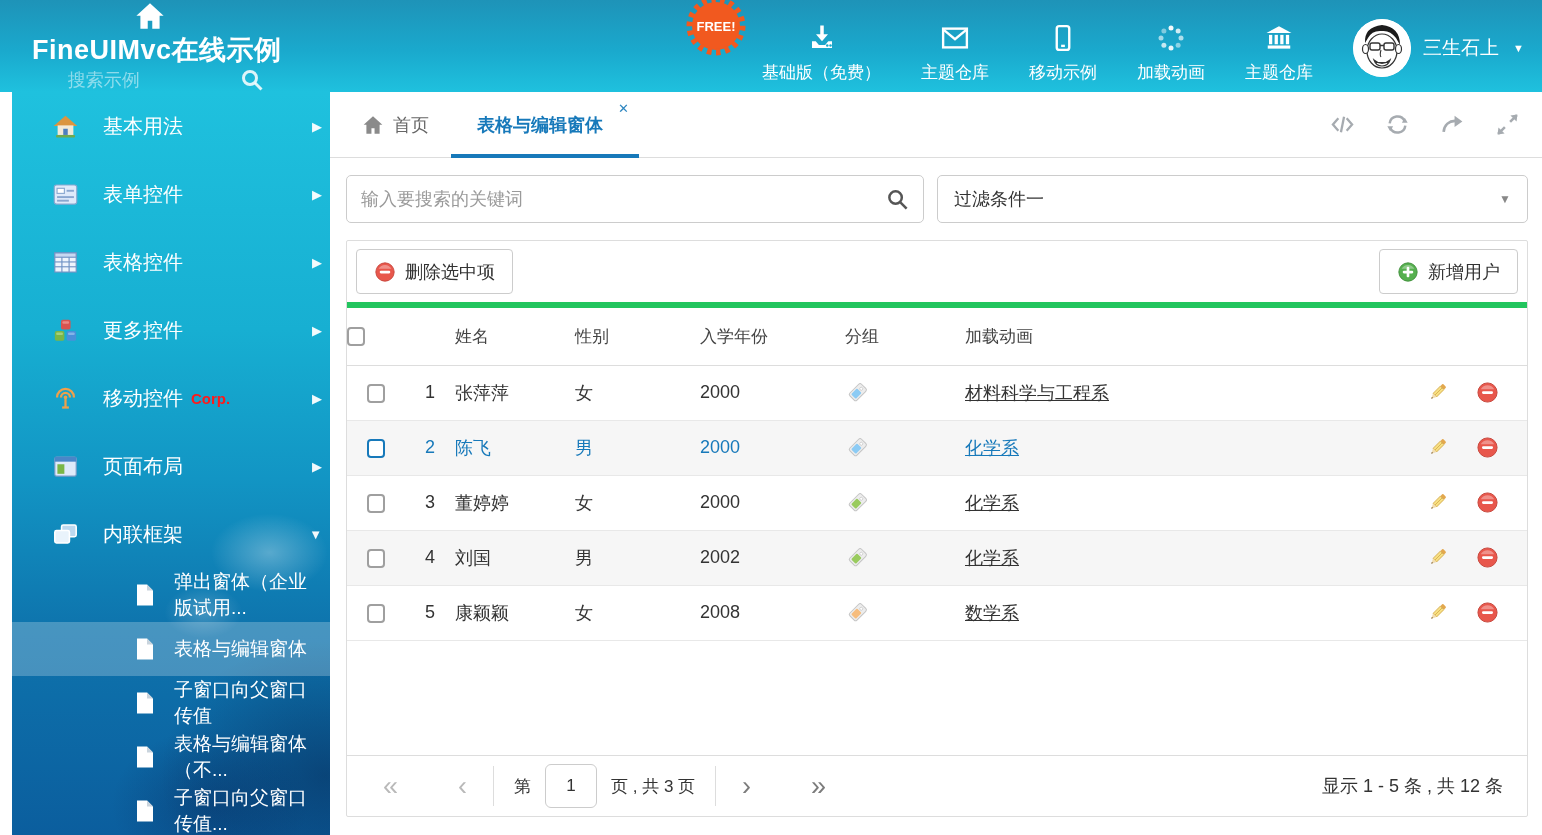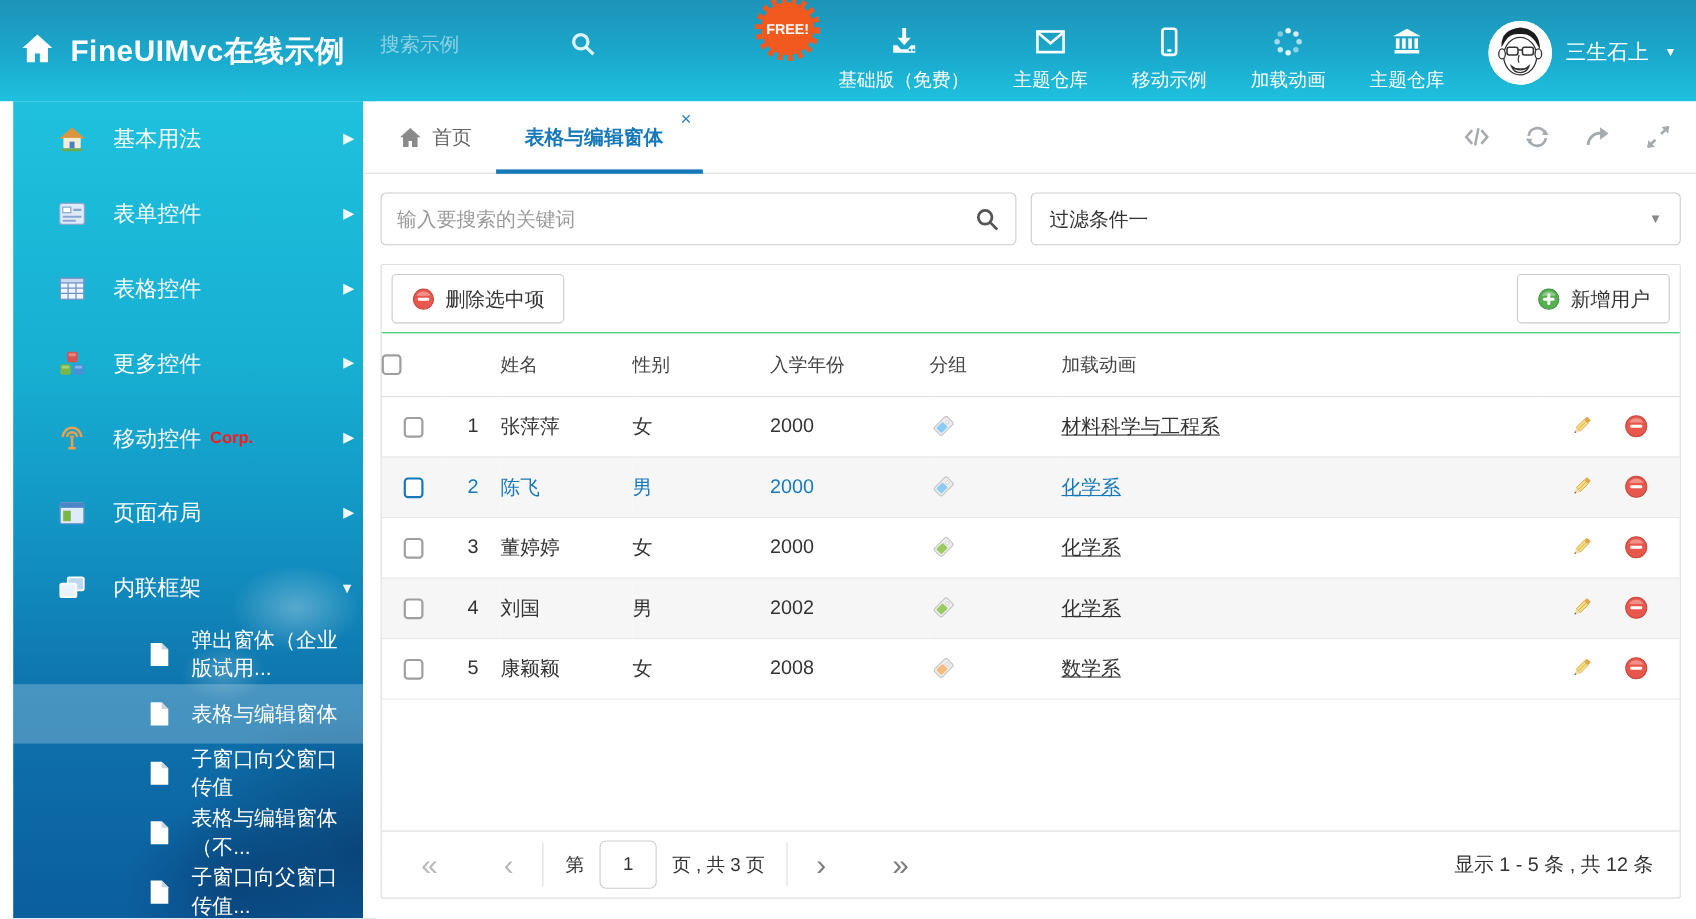--- a/index.html
+++ b/index.html
@@ -5,21 +5,21 @@
   * { margin:0; padding:0; box-sizing:border-box; }
   body { font-family:"Liberation Sans","DejaVu Sans",sans-serif; background:#fff; }
   .app { position:relative; width:1542px; height:835px; overflow:hidden; background:#fff; }
 
   
   .header {
     position:absolute; top:0; left:0; width:1542px; height:92px;
     background:linear-gradient(180deg,#1e93b8 0%,#1aa9cd 55%,#1fc1de 100%);
     display:flex; align-items:center; color:#fff; z-index:5;
   }
-  .header-left { display:flex; align-items:flex-start; padding-left:18px; }
+  .header-left { display:flex; align-items:center; padding-left:18px;flex-direction:column; }
   .home-glyph { width:32px; height:32px; display:inline-flex; }
   .app-title { font-size:27px; font-weight:bold; margin-left:14px; letter-spacing:.5px; white-space:nowrap; }
   .hdr-search { display:flex; align-items:center; margin-left:32px; }
   .hdr-search input {
     width:150px; background:transparent; border:none; outline:none;
     color:#fff; font-size:18px; font-family:inherit;
   }
   .hdr-search input::placeholder { color:rgba(255,255,255,.5); }
   .hdr-search .mag { width:24px; height:24px; margin-left:22px; color:rgba(255,255,255,.85); }
 
@@ -81,21 +81,21 @@
   .search-box input { flex:1; border:none; outline:none; font-size:18px; color:#333; font-family:inherit; }
   .search-box input::placeholder { color:#9a9a9a; }
   .search-box .mag { width:23px; height:23px; color:#555; flex:0 0 auto; }
   .filter-select {
     flex:1; height:48px; border:1px solid #ccc; border-radius:5px; background:#fff;
     display:flex; align-items:center; padding:12px 16px; font-size:18px; color:#333; cursor:pointer;
   }
   .filter-select .fs-caret { margin-left:auto; color:#888; font-size:12px; }
 
   .grid-panel { margin-top:17px; border:1px solid #ddd; border-radius:2px; height:577px; display:flex; flex-direction:column; background:#fff; }
-  .grid-toolbar { padding:8px 9px; border-bottom:1px solid #22c55e; display:flex; align-items:center; }
+  .grid-toolbar { padding:8px 9px; border-bottom:6px solid #22c55e; display:flex; align-items:center; }
   .btn {
     display:inline-flex; align-items:center; gap:9px; background:#fff; border:1px solid #ccc;
     border-radius:4px; padding:0 17px; height:45px; font-size:18px; color:#333; cursor:pointer; font-family:inherit;
   }
   .btn .b-icon { width:22px; height:22px; }
   .btn-add { margin-left:auto; }
 
   table.grid { width:100%; border-collapse:collapse; table-layout:fixed; }
   .grid th { font-size:17px; font-weight:normal; color:#444; text-align:left; height:57px; border-bottom:1px solid #ddd; }
   .grid td { font-size:18px; color:#333; height:55px; border-bottom:1px solid #e8e8e8; }

